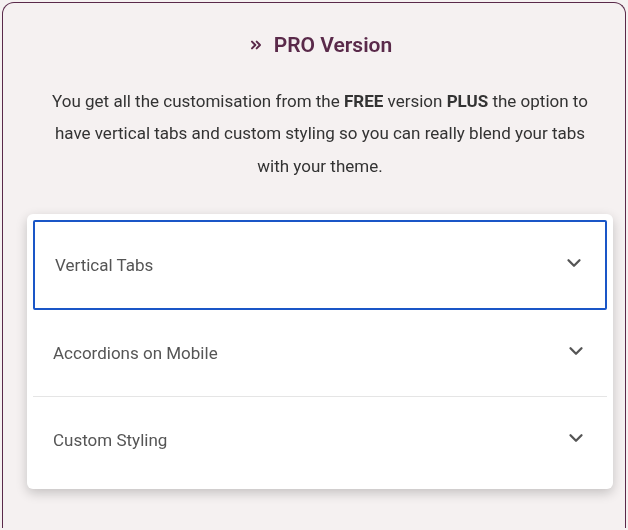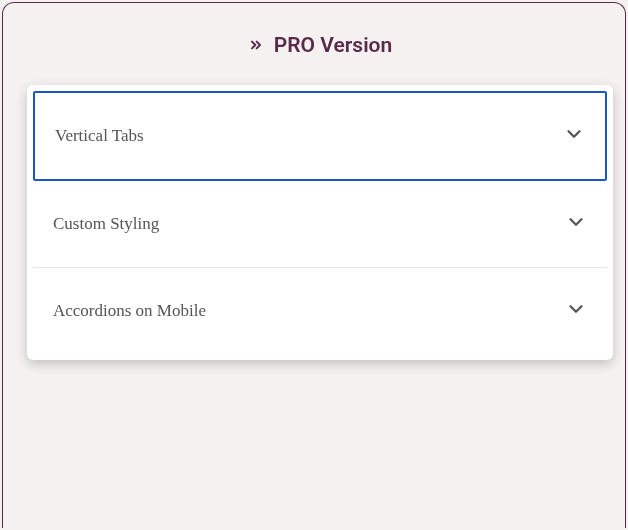--- a/index.html
+++ b/index.html
@@ -50,21 +50,20 @@
       margin-bottom: 32px;
     }
     .description .bold {
       font-weight: 700;
     }
     .accordion-container {
       background: #fff;
       border-radius: 6px;
       padding: 6px;
       box-shadow: 0 4px 12px rgba(0,0,0,0.2);
-      font-family: Liberation Serif, serif;
     }
     .accordion-item {
       background: #fff;
       padding: 30px 20px 30px 20px;
       display: flex;
       align-items: center;
       justify-content: space-between;
       cursor: pointer;
       border-bottom: 1px solid #e5e5e5;
     }
@@ -92,40 +91,43 @@
       <span class="chevrons-icon">
         <svg width="16" height="16" viewBox="0 0 24 24" fill="none" stroke="#5a2a4a" stroke-width="3" stroke-linecap="round" stroke-linejoin="round">
           <polyline points="13 17 18 12 13 7"></polyline>
           <polyline points="6 17 11 12 6 7"></polyline>
         </svg>
       </span>
       <span>PRO Version</span>
     </div>
   </div>
 
+  <p class="description">
+    <span>You get all the customisation from the </span><span class="bold">FREE</span><span> version </span><span class="bold">PLUS</span><span> the option to have vertical tabs and custom styling so you can really blend your tabs with your theme.</span>
+  </p>
 
   <div class="accordion-container">
     <div class="accordion-item active">
       <span class="accordion-label">Vertical Tabs</span>
+      <span class="chevron-down">
+        <svg width="22" height="22" viewBox="0 0 24 24" fill="none" stroke="currentColor" stroke-width="2.5" stroke-linecap="round" stroke-linejoin="round">
+          <polyline points="6 9 12 15 18 9"></polyline>
+        </svg>
+      </span>
+    </div>
+    <div class="accordion-item">
+      <span class="accordion-label">Accordions on Mobile</span>
       <span class="chevron-down">
         <svg width="22" height="22" viewBox="0 0 24 24" fill="none" stroke="currentColor" stroke-width="2.5" stroke-linecap="round" stroke-linejoin="round">
           <polyline points="6 9 12 15 18 9"></polyline>
         </svg>
       </span>
     </div>
     <div class="accordion-item">
       <span class="accordion-label">Custom Styling</span>
       <span class="chevron-down">
         <svg width="22" height="22" viewBox="0 0 24 24" fill="none" stroke="currentColor" stroke-width="2.5" stroke-linecap="round" stroke-linejoin="round">
           <polyline points="6 9 12 15 18 9"></polyline>
         </svg>
       </span>
     </div>
-    <div class="accordion-item">
-      <span class="accordion-label">Accordions on Mobile</span>
-      <span class="chevron-down">
-        <svg width="22" height="22" viewBox="0 0 24 24" fill="none" stroke="currentColor" stroke-width="2.5" stroke-linecap="round" stroke-linejoin="round">
-          <polyline points="6 9 12 15 18 9"></polyline>
-        </svg>
-      </span>
-    </div>
   </div>
 </div>
 
 </body></html>

